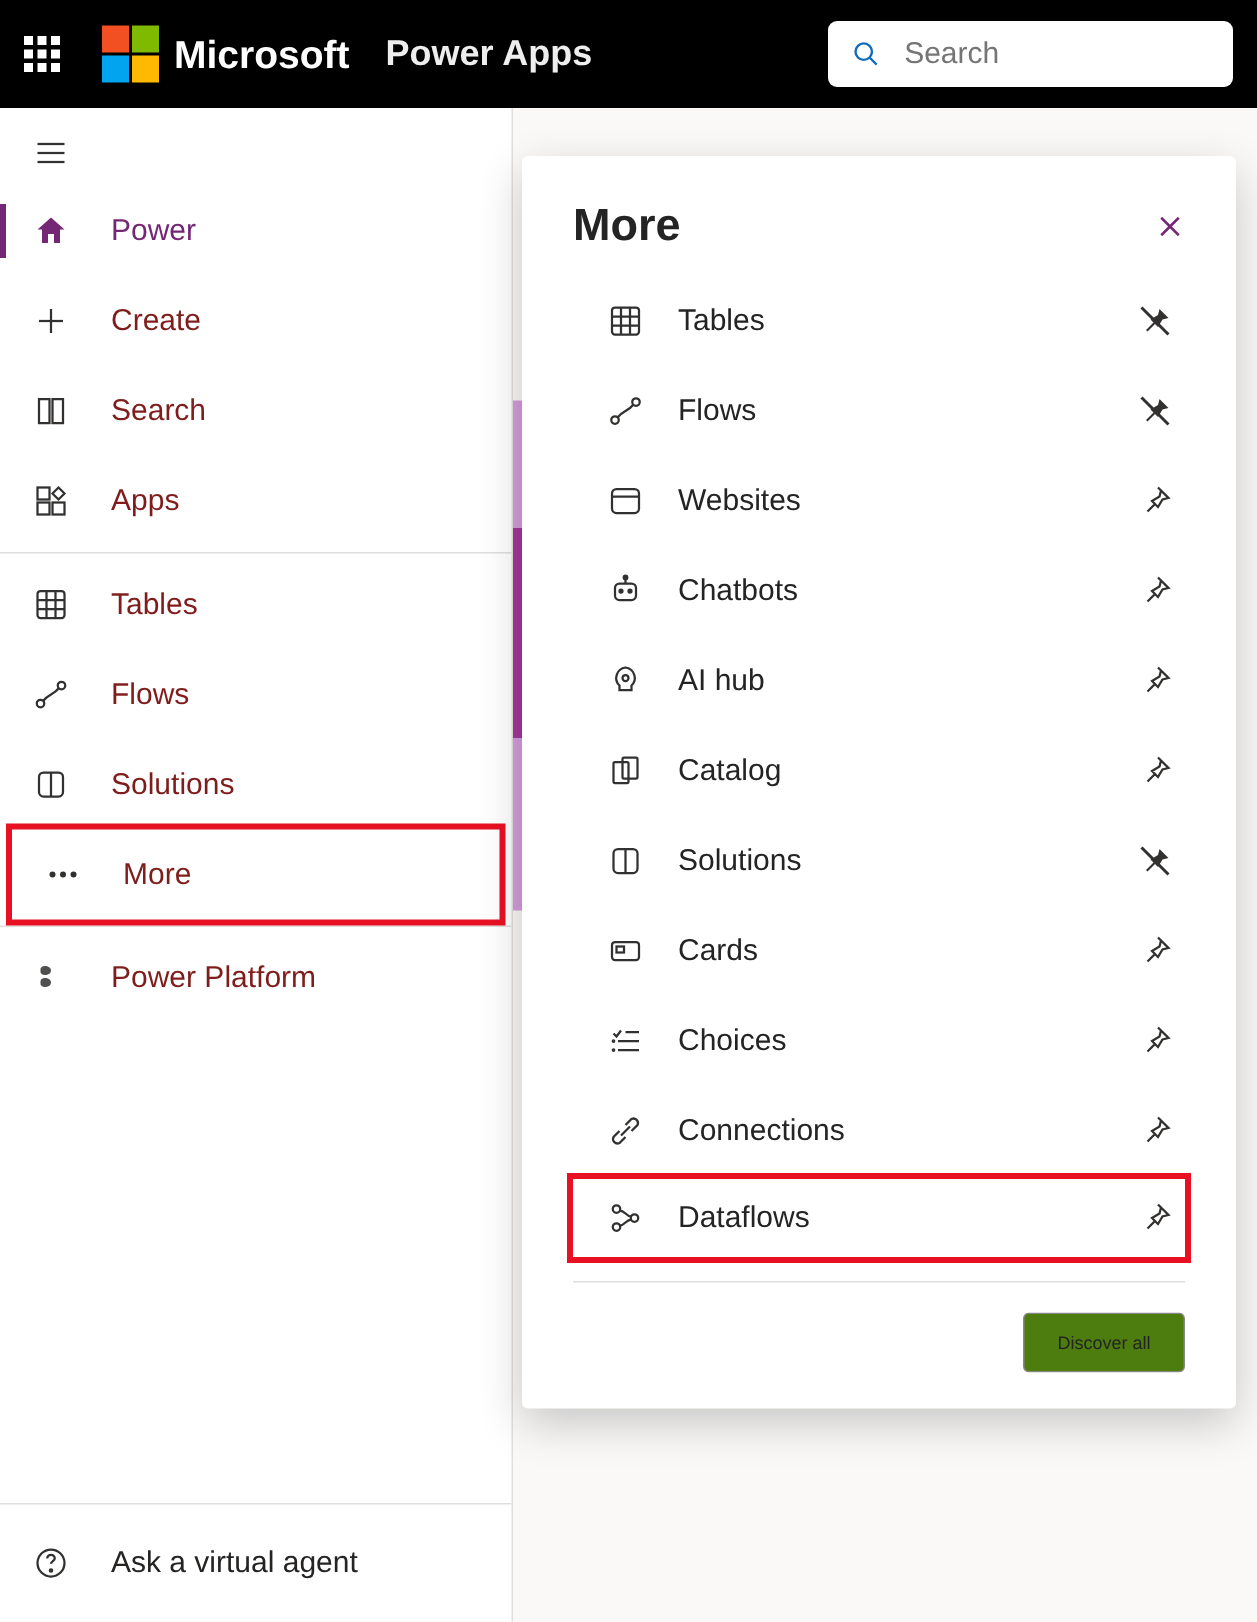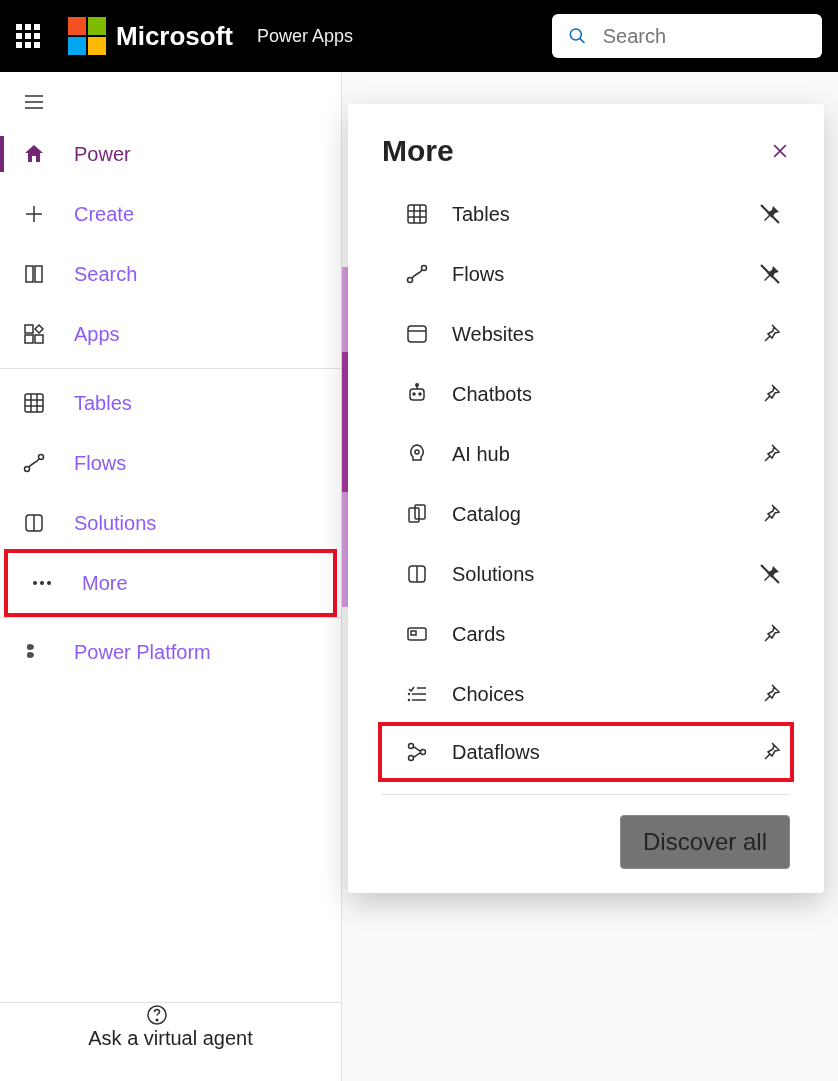--- a/index.html
+++ b/index.html
@@ -34,21 +34,21 @@
     grid-template-columns: 18px 18px;
     grid-template-rows: 18px 18px;
     gap: 2px;
     margin-right: 10px;
   }
   .ms-logo .r { background: #f25022; }
   .ms-logo .g { background: #7fba00; }
   .ms-logo .b { background: #00a4ef; }
   .ms-logo .y { background: #ffb900; }
   .ms-text { color: #fff; font-size: 26px; font-weight: 600; margin-right: 24px; }
-  .app-name { color: #eee; font-size: 18px; font-weight: 400; }
+  .app-name { color: #eee; font-size: 24px; font-weight: 700; }
   .search-box {
     margin-left: auto;
     background: #fff;
     border-radius: 6px;
     height: 44px;
     width: 270px;
     display: flex;
     align-items: center;
     padding: 0 16px;
   }
@@ -76,21 +76,21 @@
   }
   .hamburger { padding: 18px 22px 10px; cursor: pointer; }
   .hamburger svg { width: 24px; height: 24px; }
   .nav-list { flex: 1; }
   .nav-item {
     display: flex;
     align-items: center;
     height: 60px;
     padding: 0 22px;
     font-size: 20px;
-    color: #8b5cf6;
+    color: #7f1d1d;
     cursor: pointer;
     position: relative;
   }
   .nav-item .icon {
     width: 24px;
     height: 24px;
     margin-right: 28px;
     display: flex;
     align-items: center;
     justify-content: center;
@@ -119,21 +119,20 @@
     padding: 0;
   }
   .ask-agent {
     display: flex;
     align-items: center;
     height: 78px;
     padding: 0 22px;
     font-size: 20px;
     color: #252423;
     cursor: pointer;
-    flex-direction: column;
   }
   .ask-agent .icon { width: 24px; height: 24px; margin-right: 28px; }
 
   
   .content-area {
     position: absolute;
     left: 342px;
     top: 72px;
     right: 0;
     bottom: 0;
@@ -214,24 +213,24 @@
     margin: -2px -4px;
   }
   .more-footer-div {
     height: 1px;
     background: #e1dfdd;
     margin: 14px 0 20px;
   }
   .discover-btn {
     float: right;
     border: 1px solid #8a8886;
-    background: #737373;
+    background: #4d7c0f;
     border-radius: 4px;
     padding: 12px 22px;
-    font-size: 24px;
+    font-size: 12px;
     color: #242424;
     cursor: pointer;
     font-family: inherit;
   }
   .more-footer { overflow: hidden; }
 
   svg { display: block; }
 </style>
 </head>
 <body>
@@ -549,20 +548,34 @@
           </svg>
       </span>
       <span class="mi-label">Choices</span>
       <span class="pin">
         <svg viewBox="0 0 24 24" width="24" height="24" fill="none" stroke="#323130" stroke-width="1.5">
             <path d="M14 3l7 7-4 1-3 5-2-2-5 5 5-5-2-2 5-3 1-4z"></path>
           </svg>
       </span>
     </div>
 
+    <div class="more-item">
+      <span class="mi-icon">
+        <svg viewBox="0 0 24 24" width="24" height="24" fill="none" stroke="#323130" stroke-width="1.5">
+            <path d="M8 12l-4 4a3 3 0 004 4l4-4M16 12l4-4a3 3 0 00-4-4l-4 4"></path>
+            <line x1="9" y1="15" x2="15" y2="9"></line>
+          </svg>
+      </span>
+      <span class="mi-label">Connections</span>
+      <span class="pin">
+        <svg viewBox="0 0 24 24" width="24" height="24" fill="none" stroke="#323130" stroke-width="1.5">
+            <path d="M14 3l7 7-4 1-3 5-2-2-5 5 5-5-2-2 5-3 1-4z"></path>
+          </svg>
+      </span>
+    </div>
 
     <div class="more-item dataflow-highlight">
       <span class="mi-icon">
         <svg viewBox="0 0 24 24" width="24" height="24" fill="none" stroke="#323130" stroke-width="1.5">
             <circle cx="6" cy="6" r="2.5"></circle>
             <circle cx="6" cy="18" r="2.5"></circle>
             <circle cx="18" cy="12" r="2.5"></circle>
             <path d="M8 7c4 0 4 4 8 4M8 17c4 0 4-4 8-4"></path>
           </svg>
       </span>

